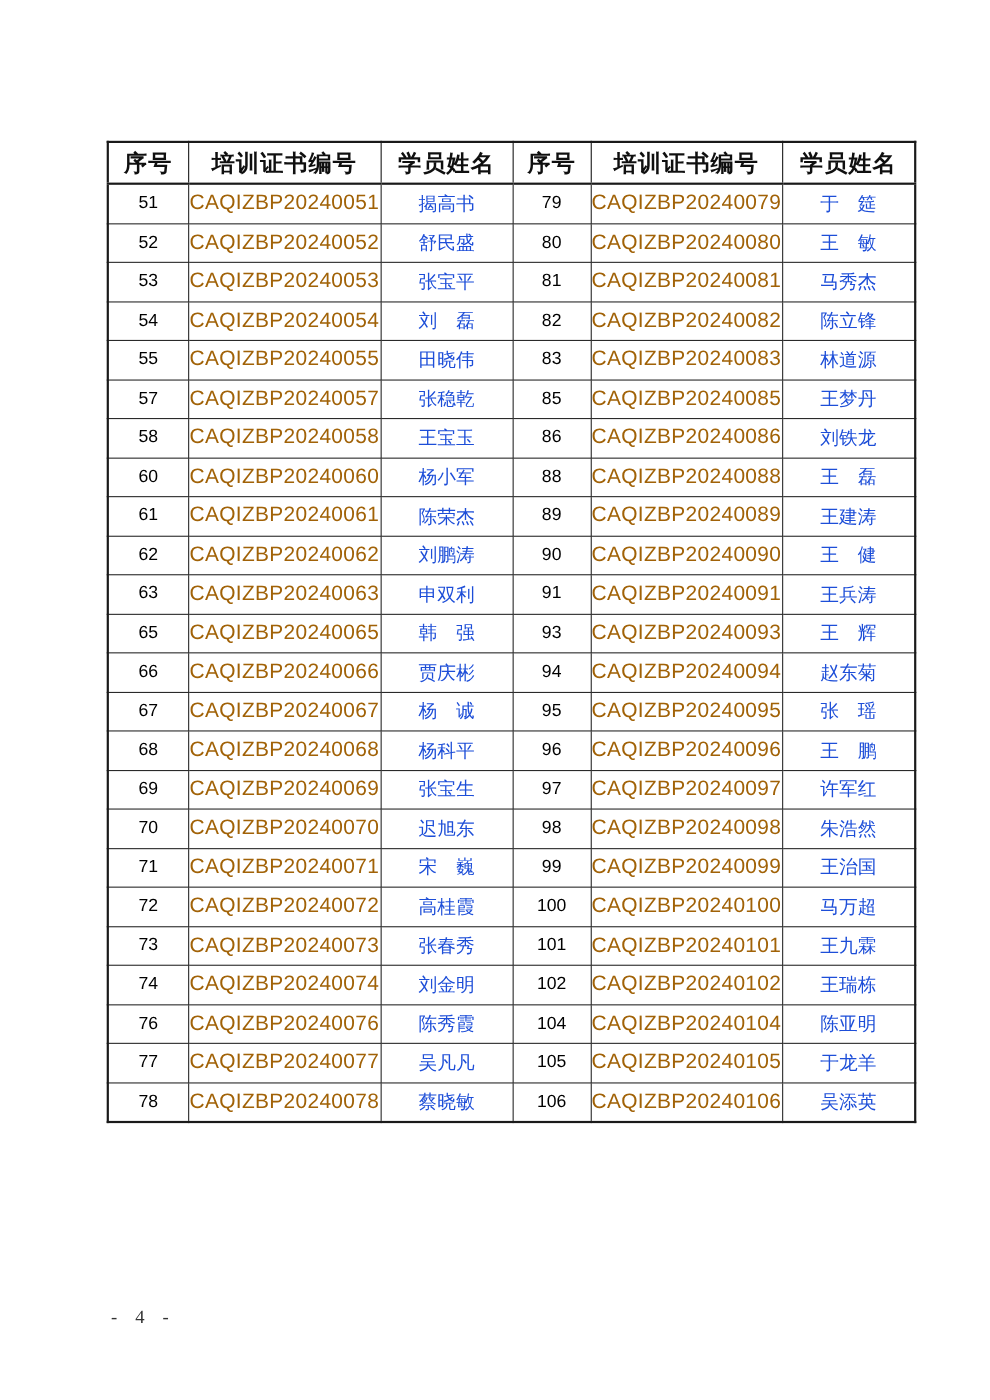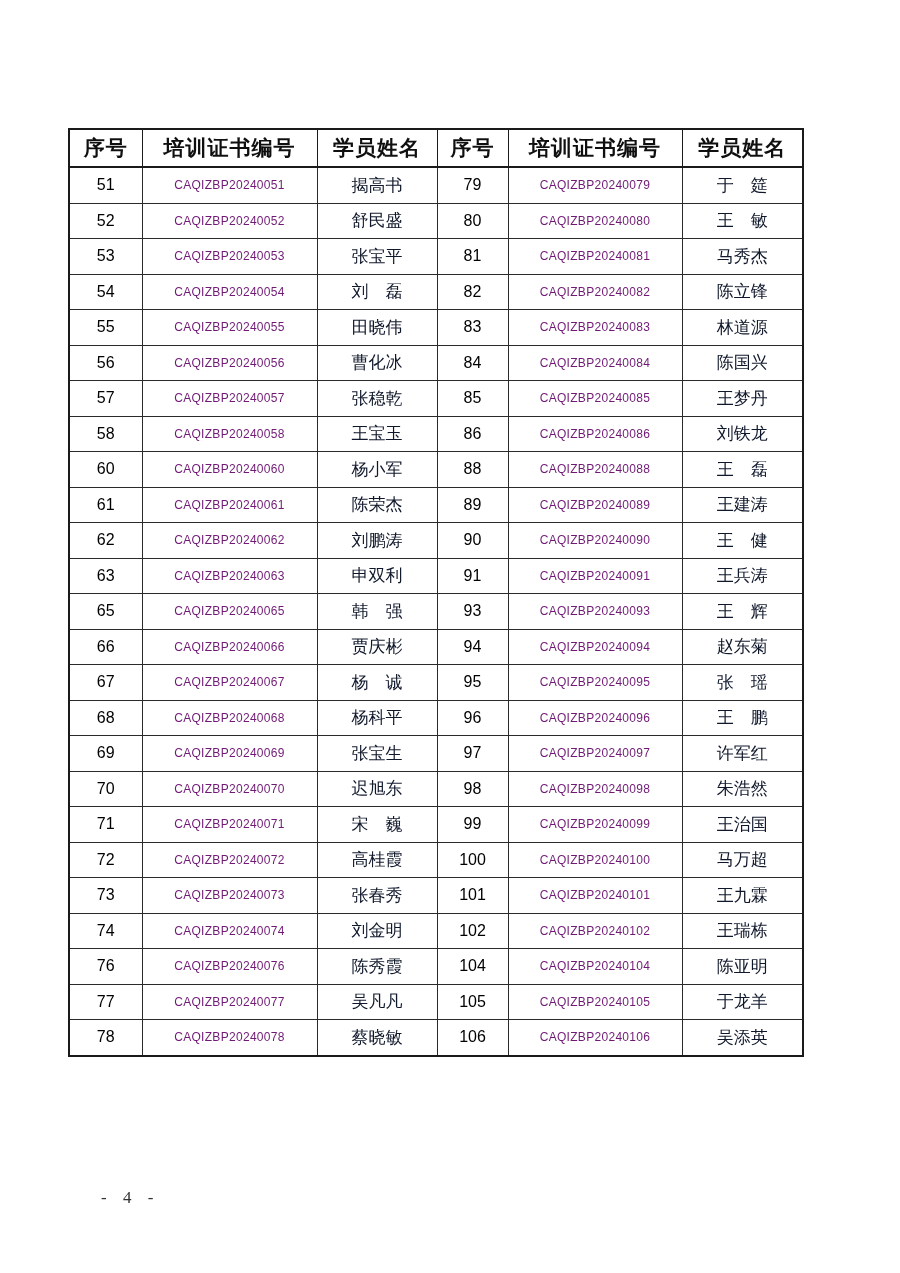--- a/index.html
+++ b/index.html
@@ -11,21 +11,21 @@
     position: relative;
     width: 900px;
     height: 1273px;
     background: #ffffff;
     overflow: hidden;
     font-family: "Liberation Sans", sans-serif;
     color: #1f1f1f;
   }
   table.cert-table {
     position: absolute;
-    left: 68px;
+    left: 97px;
     top: 128px;
     width: 734px;
     border-collapse: collapse;
     table-layout: fixed;
     border: 2px solid #1a1a1a;
   }
   table.cert-table th {
     height: 36px;
     text-align: center;
     vertical-align: middle;
@@ -46,29 +46,29 @@
     padding: 0;
     overflow: hidden;
     white-space: nowrap;
   }
   td.col-no {
     font-size: 16px;
     color: #000000;
     font-family: Liberation Sans, sans-serif;
   }
   td.col-cert {
-    font-size: 12px;
-    color: #701a75;
+    font-size: 19px;
+    color: #a16207;
     letter-spacing: 0.3px;
     font-family: "Liberation Sans", sans-serif;
     margin-top: 20px;
   }
   td.col-name {
     font-size: 17px;
-    color: #0f172a;
+    color: #1d4ed8;
     font-family: "Liberation Serif", serif;
   }
   .footer-page-number {
     position: absolute;
     left: 101px;
     top: 1188px;
     font-size: 17px;
     color: #333333;
     letter-spacing: 6px;
     font-family: "Liberation Serif", serif;
@@ -133,28 +133,20 @@
         </tr>
         <tr>
           <td class="col-no">55</td>
           <td class="col-cert">CAQIZBP20240055</td>
           <td class="col-name">田晓伟</td>
           <td class="col-no">83</td>
           <td class="col-cert">CAQIZBP20240083</td>
           <td class="col-name">林道源</td>
         </tr>
         <tr>
-          <td class="col-no">56</td>
-          <td class="col-cert">CAQIZBP20240056</td>
-          <td class="col-name">曹化冰</td>
-          <td class="col-no">84</td>
-          <td class="col-cert">CAQIZBP20240084</td>
-          <td class="col-name">陈国兴</td>
-        </tr>
-        <tr>
           <td class="col-no">57</td>
           <td class="col-cert">CAQIZBP20240057</td>
           <td class="col-name">张稳乾</td>
           <td class="col-no">85</td>
           <td class="col-cert">CAQIZBP20240085</td>
           <td class="col-name">王梦丹</td>
         </tr>
         <tr>
           <td class="col-no">58</td>
           <td class="col-cert">CAQIZBP20240058</td>

